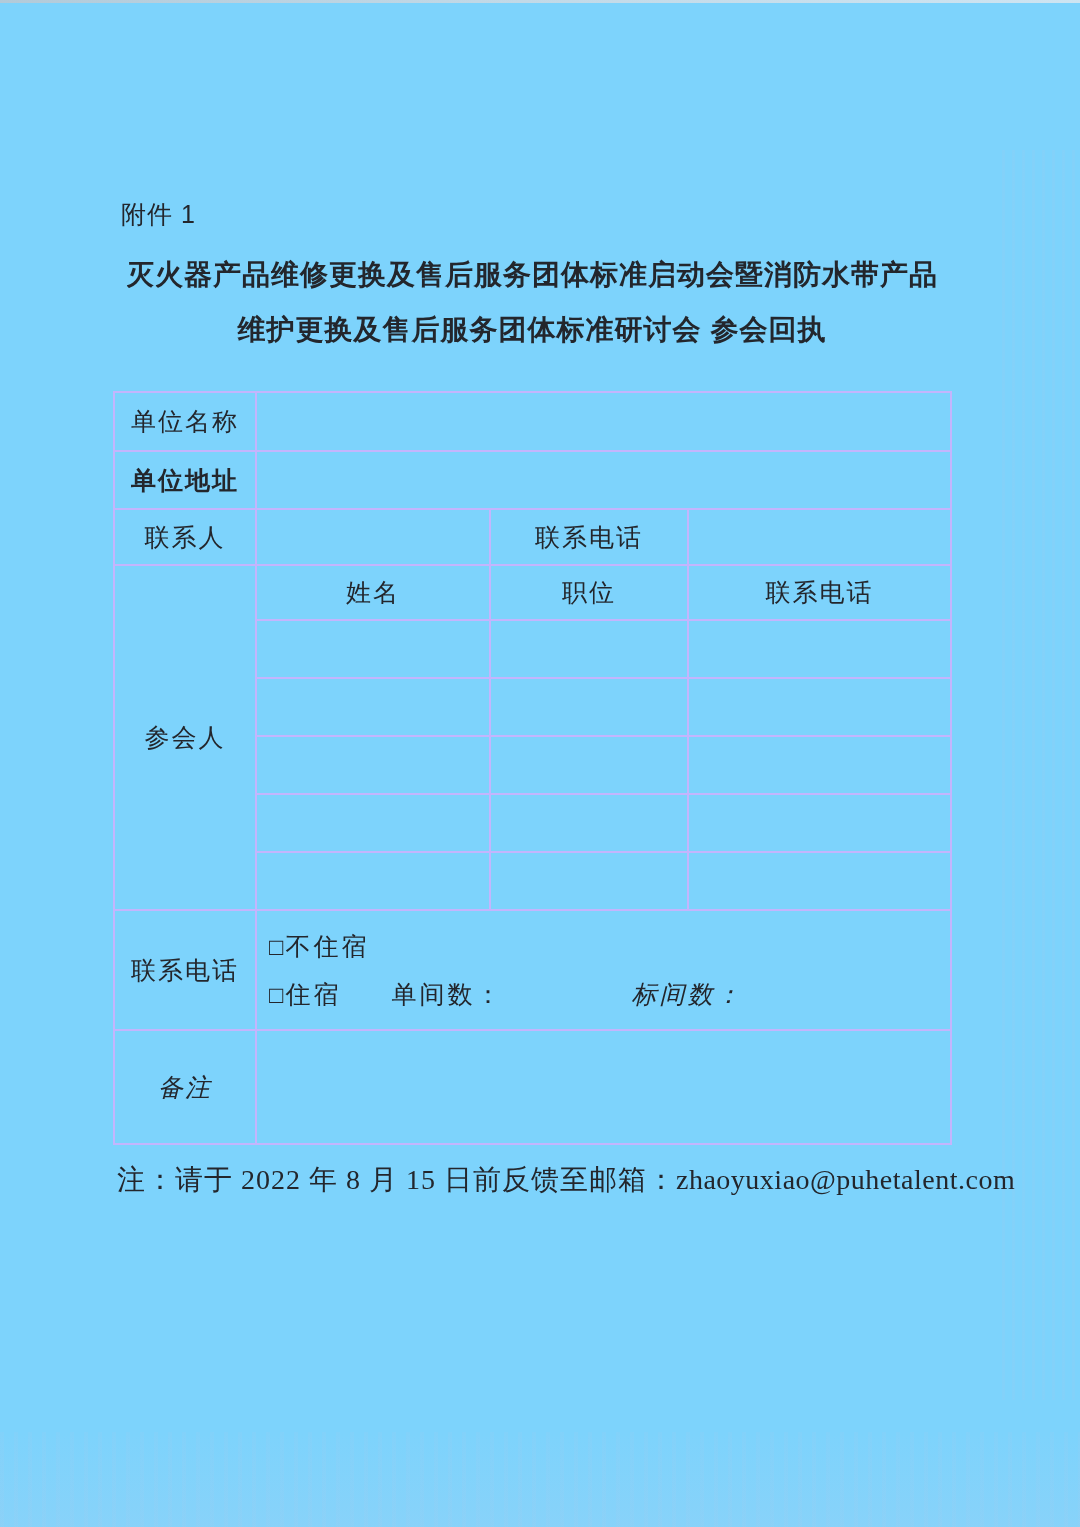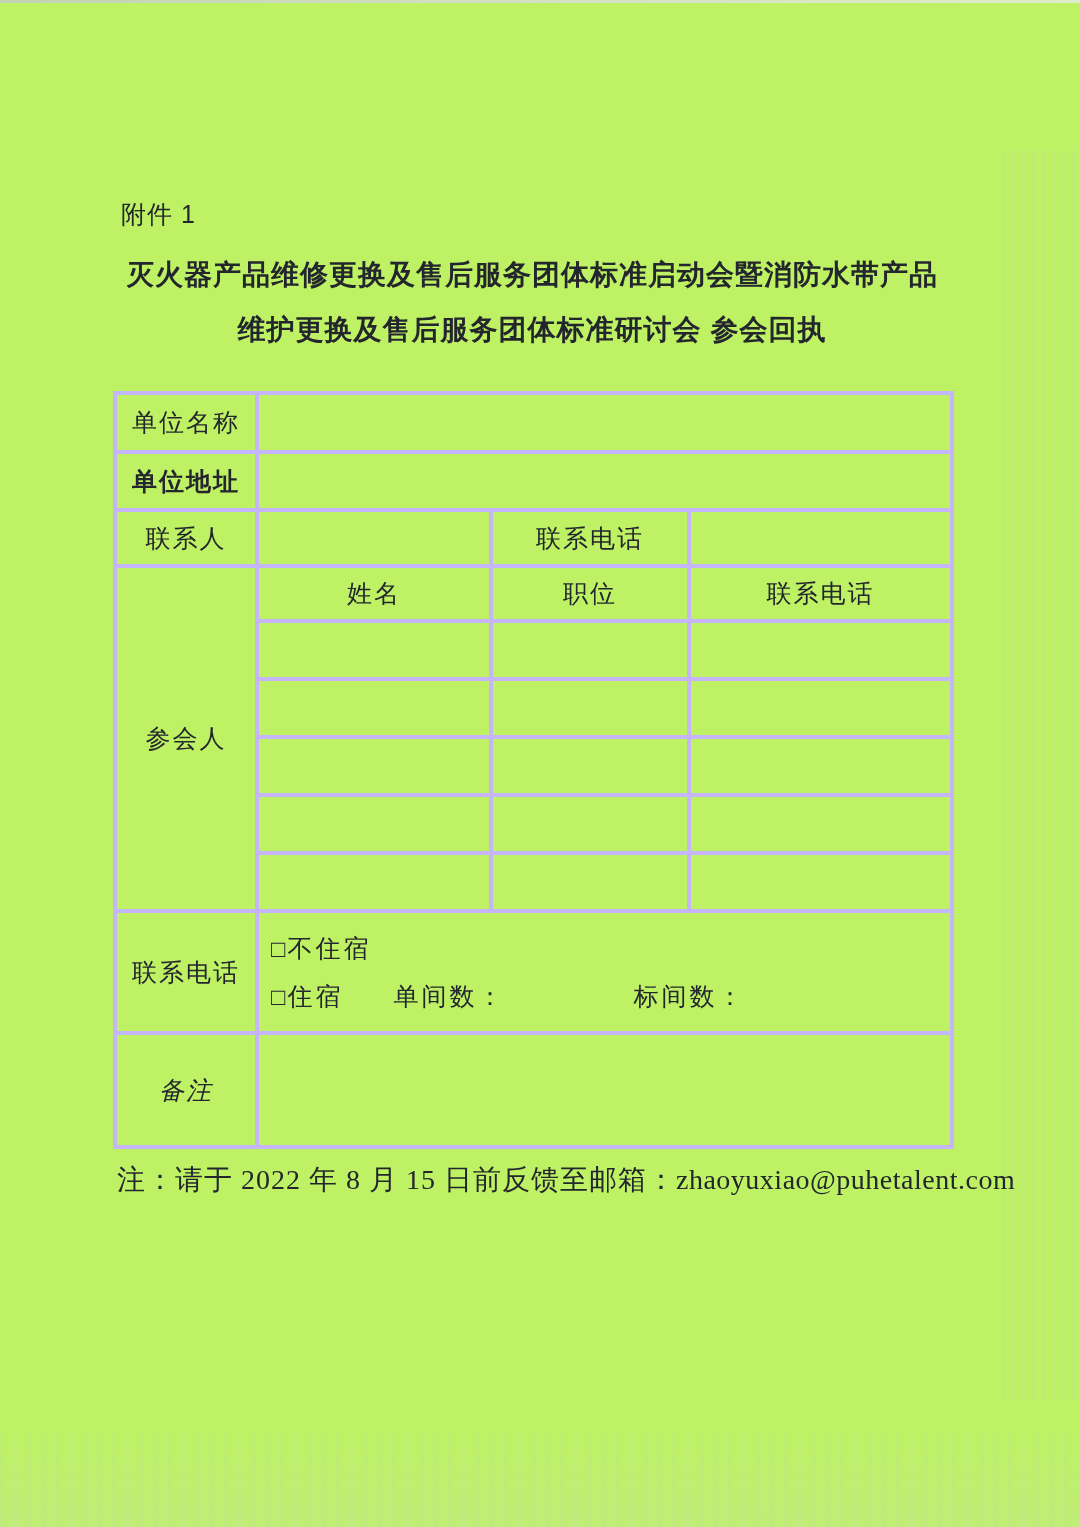--- a/index.html
+++ b/index.html
@@ -4,21 +4,21 @@
 <style>
   html, body {
     margin: 0;
     padding: 0;
     background: #ffffff;
   }
   .page {
     position: relative;
     width: 1080px;
     height: 1527px;
-    background: #bef264;
+    background: #7dd3fc;
     overflow: hidden;
     font-family: "Liberation Serif", "DejaVu Serif", serif;
     color: #23262c;
   }
   
   .scan-edge-top {
     position: absolute;
     top: 0; left: 0;
     width: 100%; height: 3px;
     background: linear-gradient(90deg, #c4c7cd 0%, #d8dadf 45%, #e9eaee 100%);
@@ -67,21 +67,21 @@
   .title-l2 { top: 311px; }
 
   table.form-table {
     position: absolute;
     left: 113px; top: 391px;
     border-collapse: collapse;
     table-layout: fixed;
     width: 837px;
   }
   .form-table td {
-    border: 4px solid #c4b5fd;
+    border: 2px solid #c4b5fd;
     padding: 0;
     font-size: 25px;
     text-align: center;
     vertical-align: middle;
     letter-spacing: 2px;
   }
   col.c0 { width: 142px; }
   col.c1 { width: 234px; }
   col.c2 { width: 198px; }
   col.c3 { width: 263px; }
@@ -104,21 +104,21 @@
     white-space: nowrap;
     font-size: 25px;
   }
   .accom-checkbox {
     display: inline-block;
     font-size: 24px;
     margin-right: 2px;
     letter-spacing: 0;
   }
   .room-label-single   { display: inline-block; margin-left: 50px; }
-  .room-label-standard { display: inline-block; margin-left: 128px; }
+  .room-label-standard { display: inline-block; margin-left: 128px; font-style: italic; }
 
   .note {
     position: absolute;
     left: 117px; top: 1152px;
     width: 860px;
     font-size: 28px;
     letter-spacing: 1px;
   }
   .note-line { line-height: 56px; white-space: nowrap; }
   .note-email { letter-spacing: 0.5px; }

